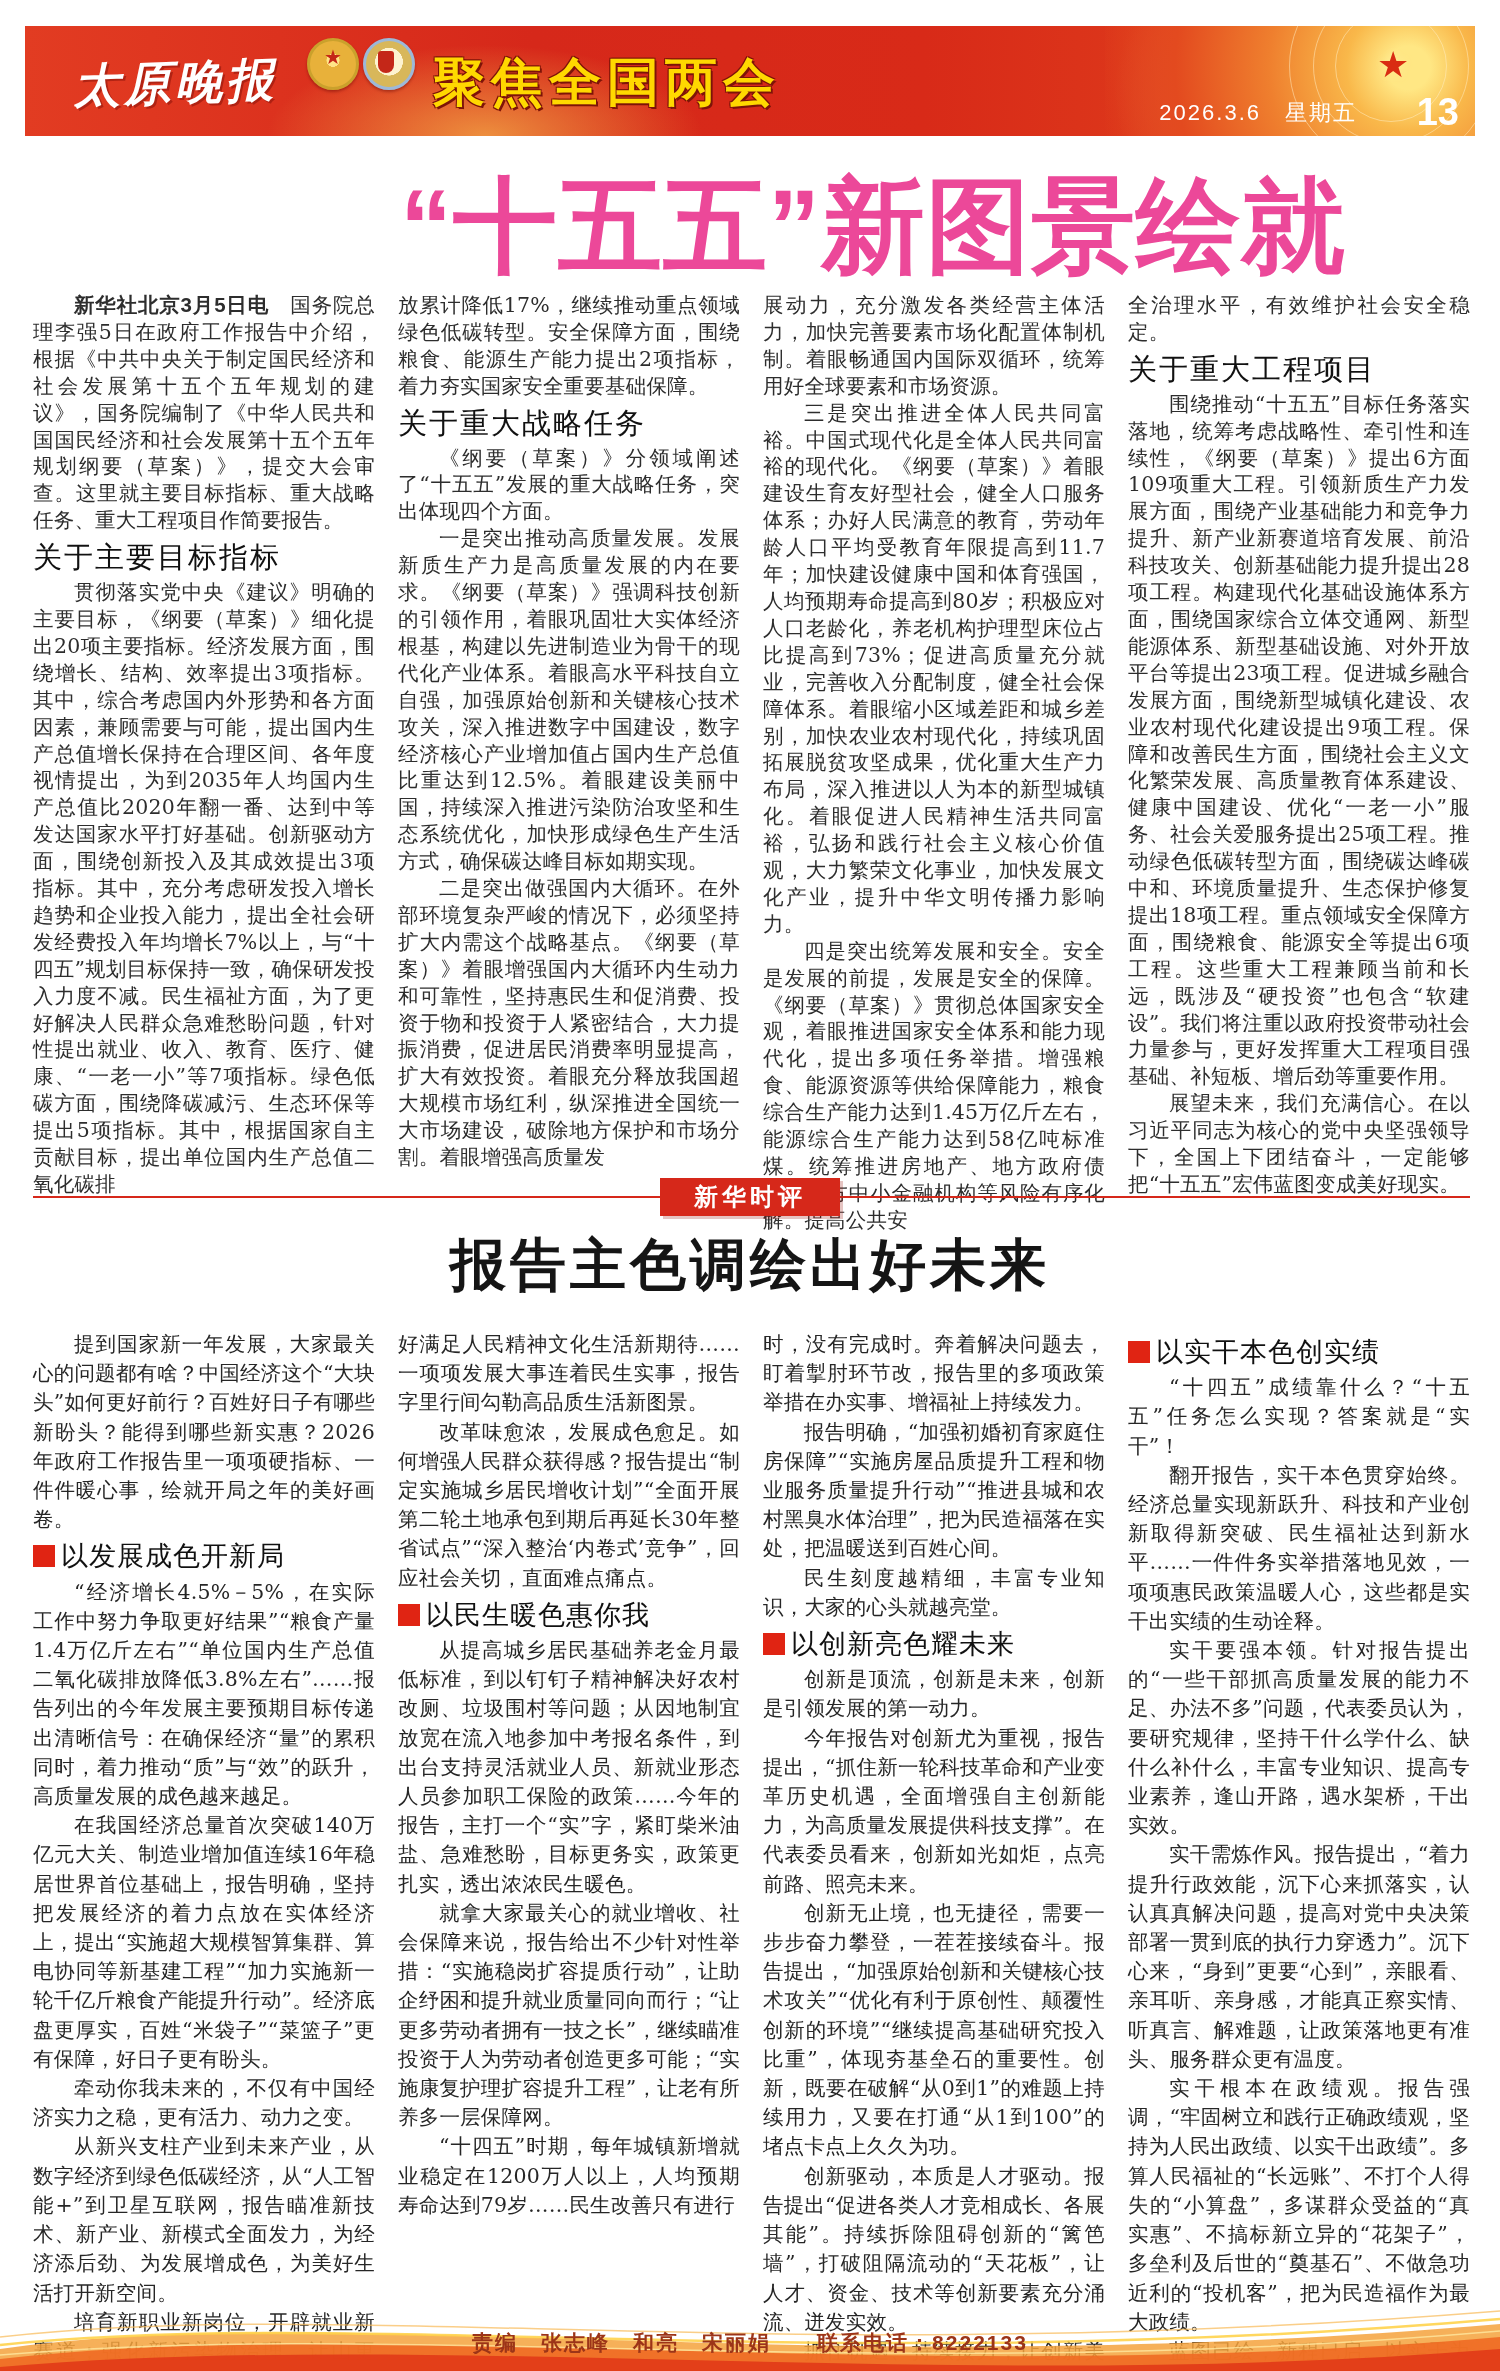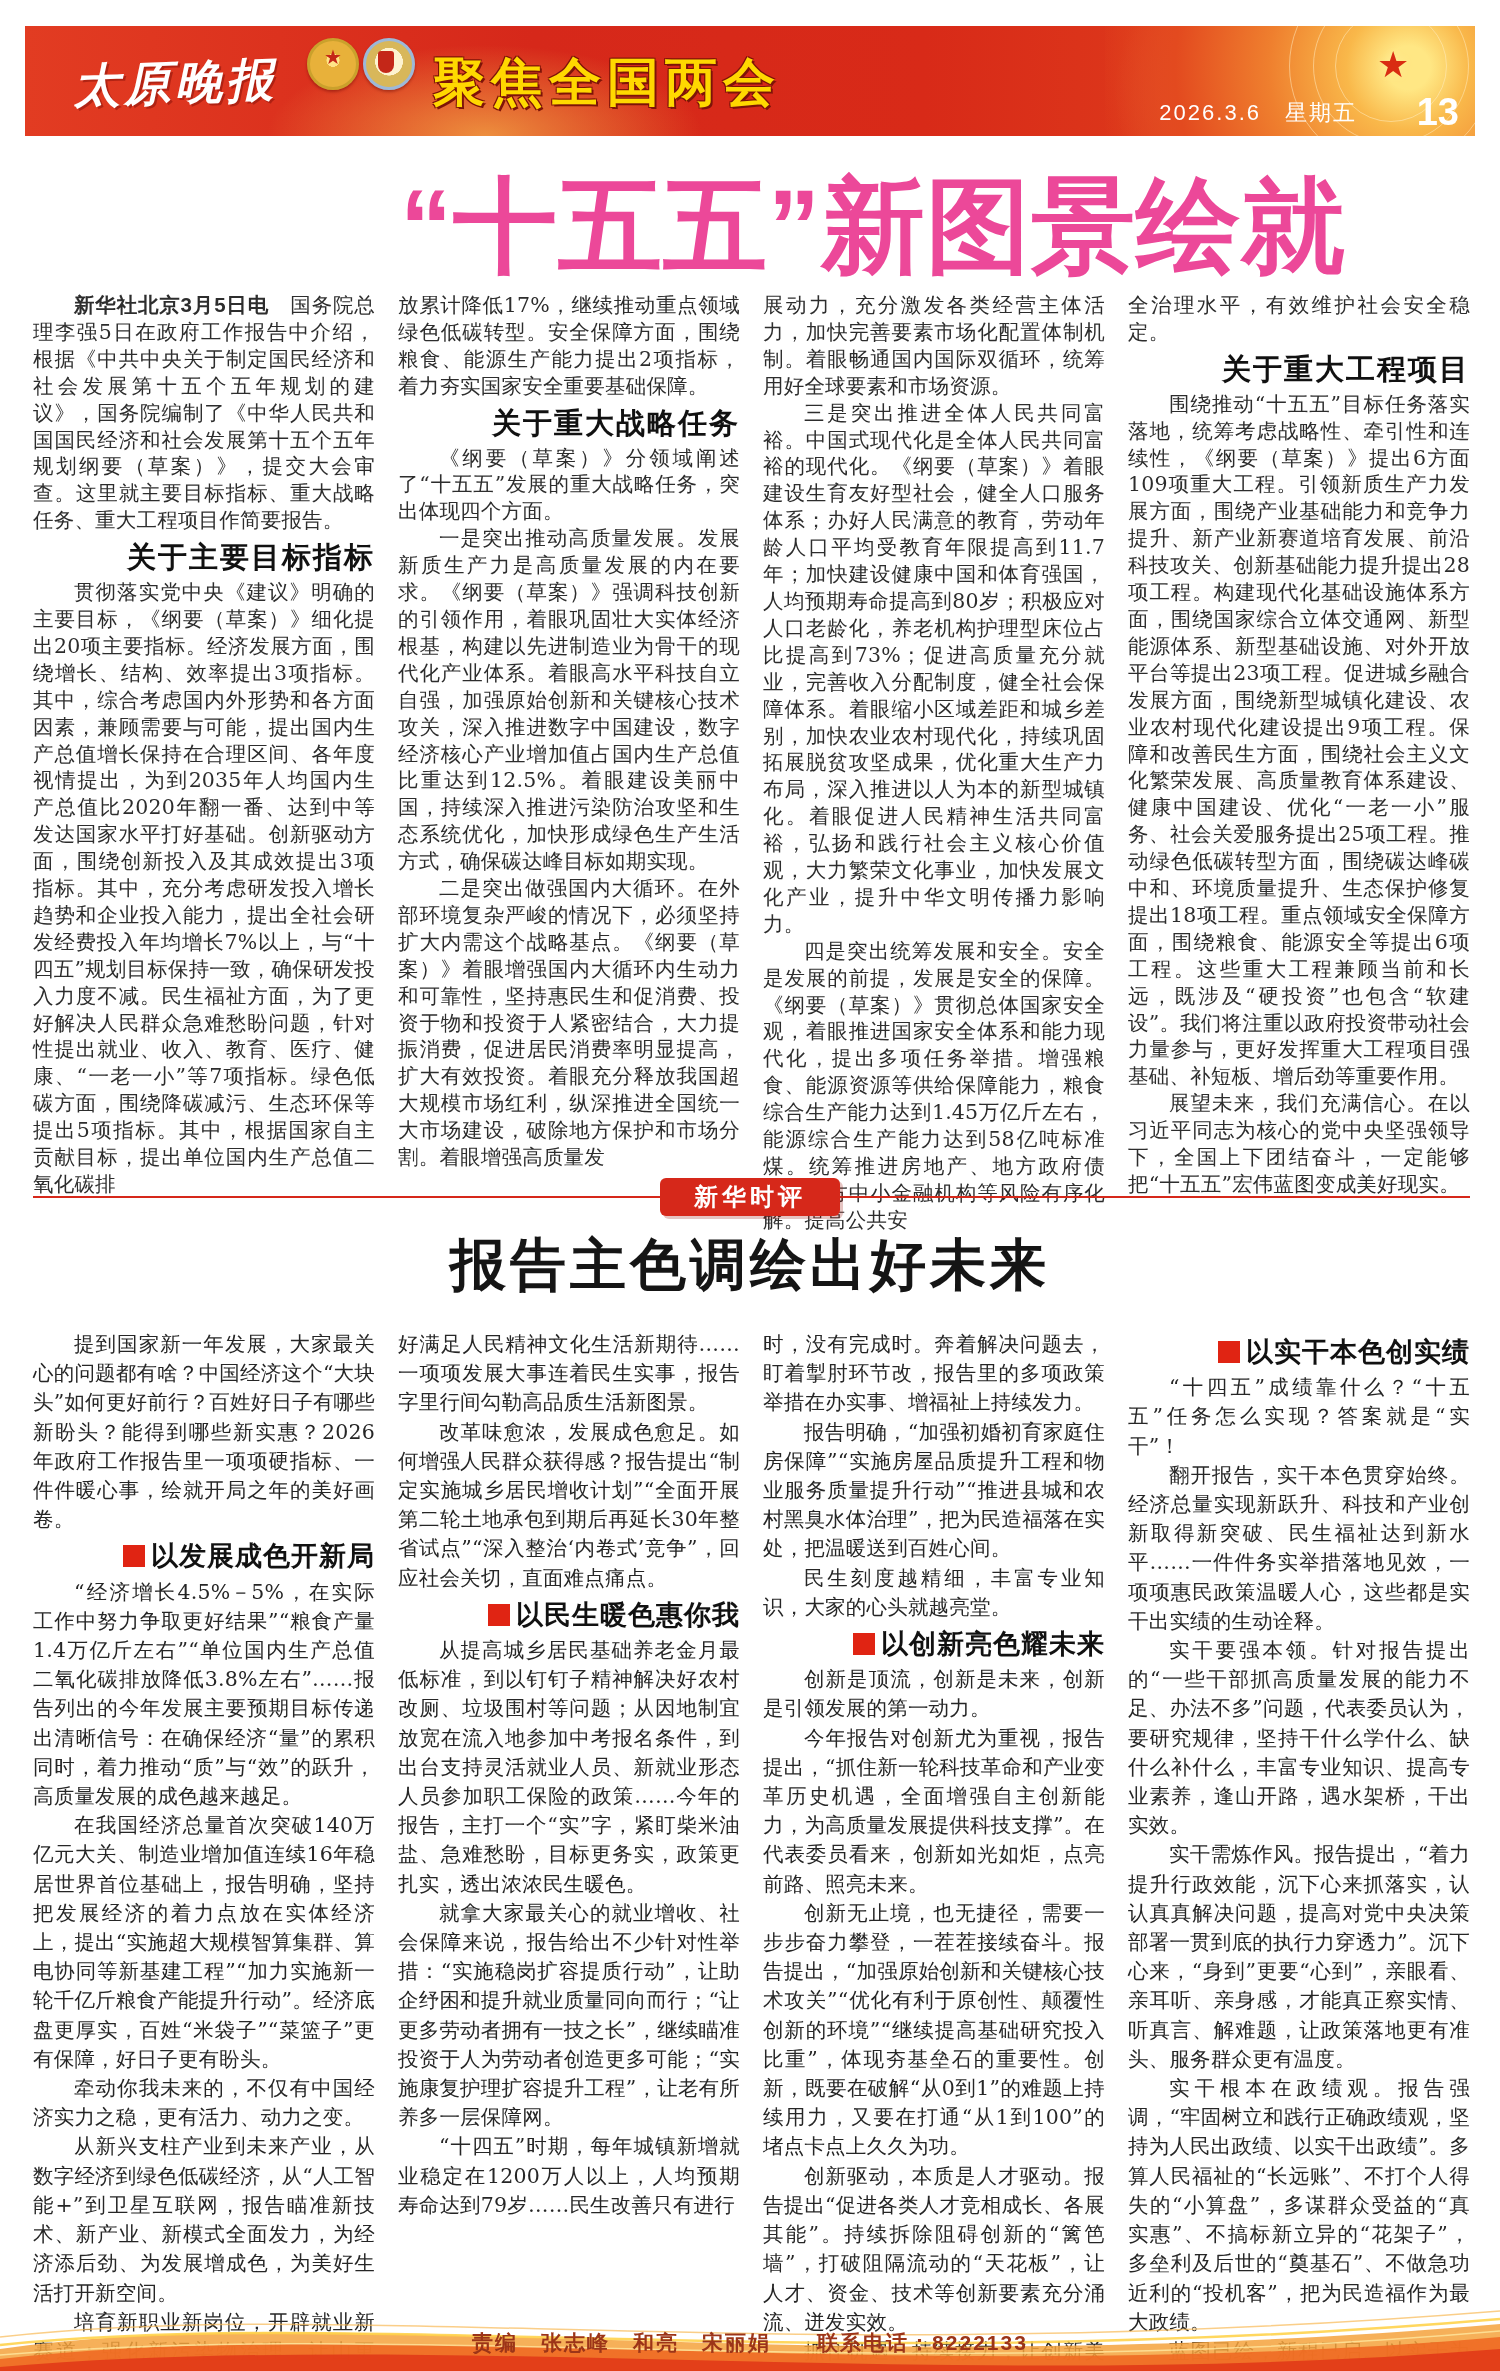--- a/index.html
+++ b/index.html
@@ -44,32 +44,32 @@
   #main-headline{position:absolute;left:400px;top:158px;width:920px;height:140px;
           text-align:center;font-family:"Liberation Sans","DejaVu Sans",sans-serif;
           font-weight:900;font-size:104px;letter-spacing:1px;color:#ec4899;white-space:nowrap;}
 
   
   .col{position:absolute;width:342px;font-size:20.5px;line-height:26.9px;color:#2d2d2d;
        text-align:justify;letter-spacing:0.2px;}
   .col p{margin:0;text-indent:2em;}
   .col p.frag{text-indent:0;}
   .col .lead{font-family:"Liberation Sans","DejaVu Sans",sans-serif;font-weight:bold;}
-  .subhead{font-family:"Liberation Sans","DejaVu Sans",sans-serif;font-weight:700;
-       font-size:29px;text-align:right;text-indent:0 !important;margin:10px 0 8px 0 !important;
+  .subhead{font-family:"Liberation Sans","DejaVu Sans",sans-serif;font-weight:400;
+       font-size:29px;text-align:left;text-indent:0 !important;margin:10px 0 8px 0 !important;
        letter-spacing:2px;color:#111;}
   .top-col{top:292px;}
   #top-c1{left:33px;} #top-c2{left:398px;} #top-c3{left:763px;} #top-c4{left:1128px;}
 
   
   #divider{position:absolute;left:33px;top:1196px;width:1437px;border-top:2px solid #d6281a;}
   #pl-tag{position:absolute;left:660px;top:1178px;width:180px;height:38px;background:#d6281a;
        color:#fff;font-family:"Liberation Sans","DejaVu Sans",sans-serif;font-weight:bold;
        font-size:24px;letter-spacing:4px;text-align:center;line-height:38px;
-       box-shadow:3px 3px 0 rgba(150,20,10,.25);border-radius:6px;}
+       box-shadow:3px 3px 0 rgba(150,20,10,.25);}
   #commentary-headline{position:absolute;left:0;top:1228px;width:1500px;text-align:center;
        font-family:"Liberation Sans","DejaVu Sans",sans-serif;font-weight:900;font-size:56px;
        letter-spacing:4px;color:#151515;}
   .bot-col{top:1330px;font-size:20.5px;line-height:29.2px;color:#262626;
        font-family:"DejaVu Serif","Liberation Serif",serif;}
   #bot-c1{left:33px;} #bot-c2{left:398px;} #bot-c3{left:763px;} #bot-c4{left:1128px;}
   .bot-col .subhead{font-size:27px;letter-spacing:1px;margin:8px 0 6px 0 !important;}
   .sq{display:inline-block;width:22px;height:22px;background:#e02413;margin-right:6px;
        vertical-align:-2px;}
 

